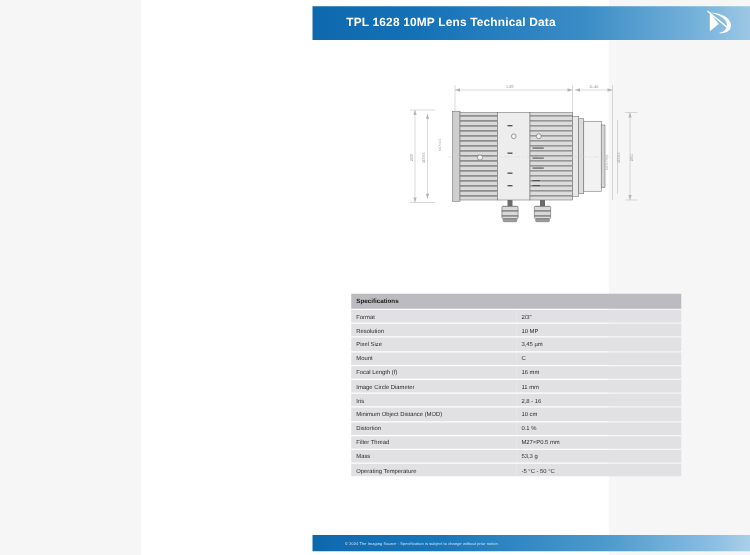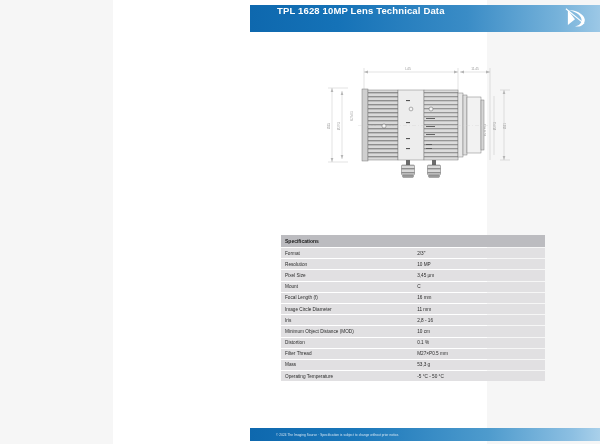--- a/index.html
+++ b/index.html
@@ -13,21 +13,21 @@
   
   .page{
     position:absolute;left:113px;top:0;width:374px;height:444px;
     background:#ffffff;
   }
 
   
   .header-band{
     position:absolute;left:137px;top:5px;width:350px;height:27px;
     background:linear-gradient(90deg,#0e68ae 0%,#1572b7 25%,#3a8cc6 62%,#76b2da 88%,#9cc8e6 100%);
-    display:flex;align-items:flex-start;
+    display:flex;align-items:center;
   }
   .header-title{
     color:#ffffff;font-size:9.5px;font-weight:bold;letter-spacing:.15px;
     margin-left:27px;white-space:nowrap;
   }
   .header-logo{
     position:absolute;right:12px;top:3px;width:26px;height:21px;
   }
 
   

